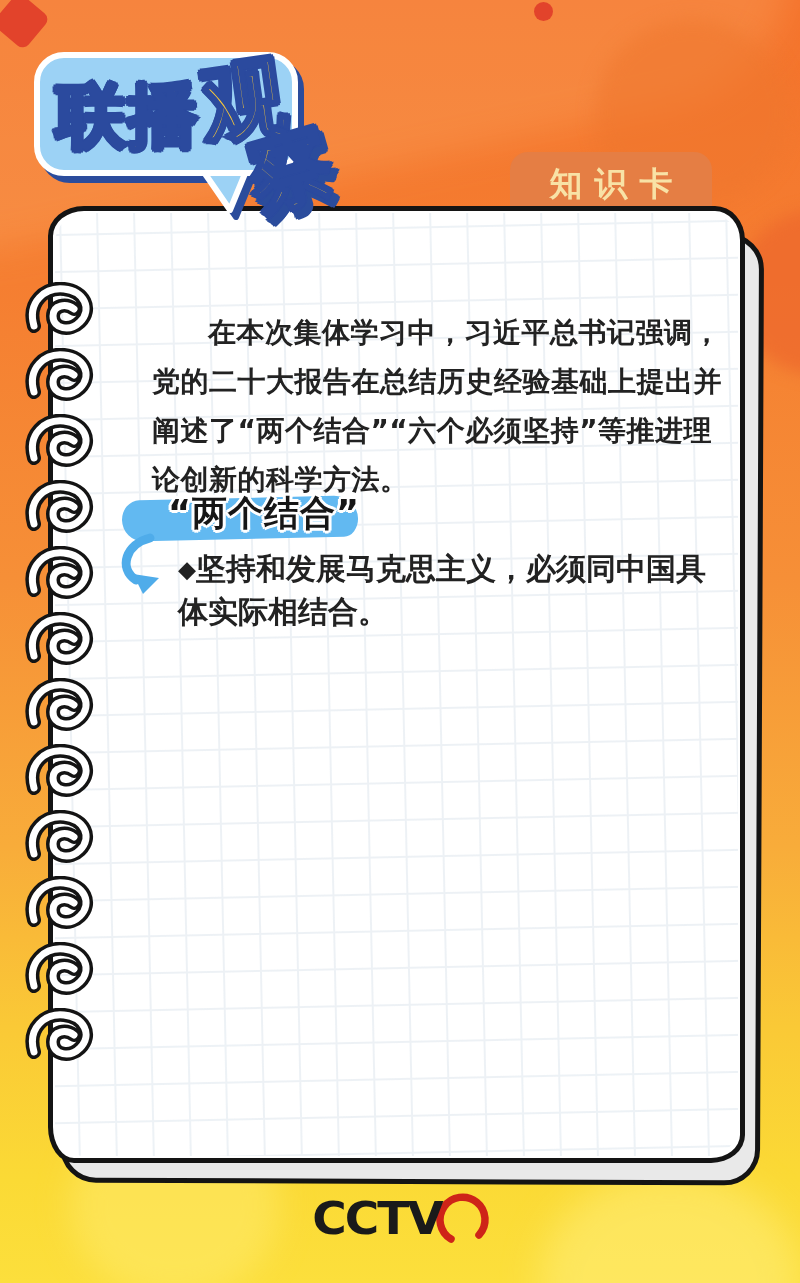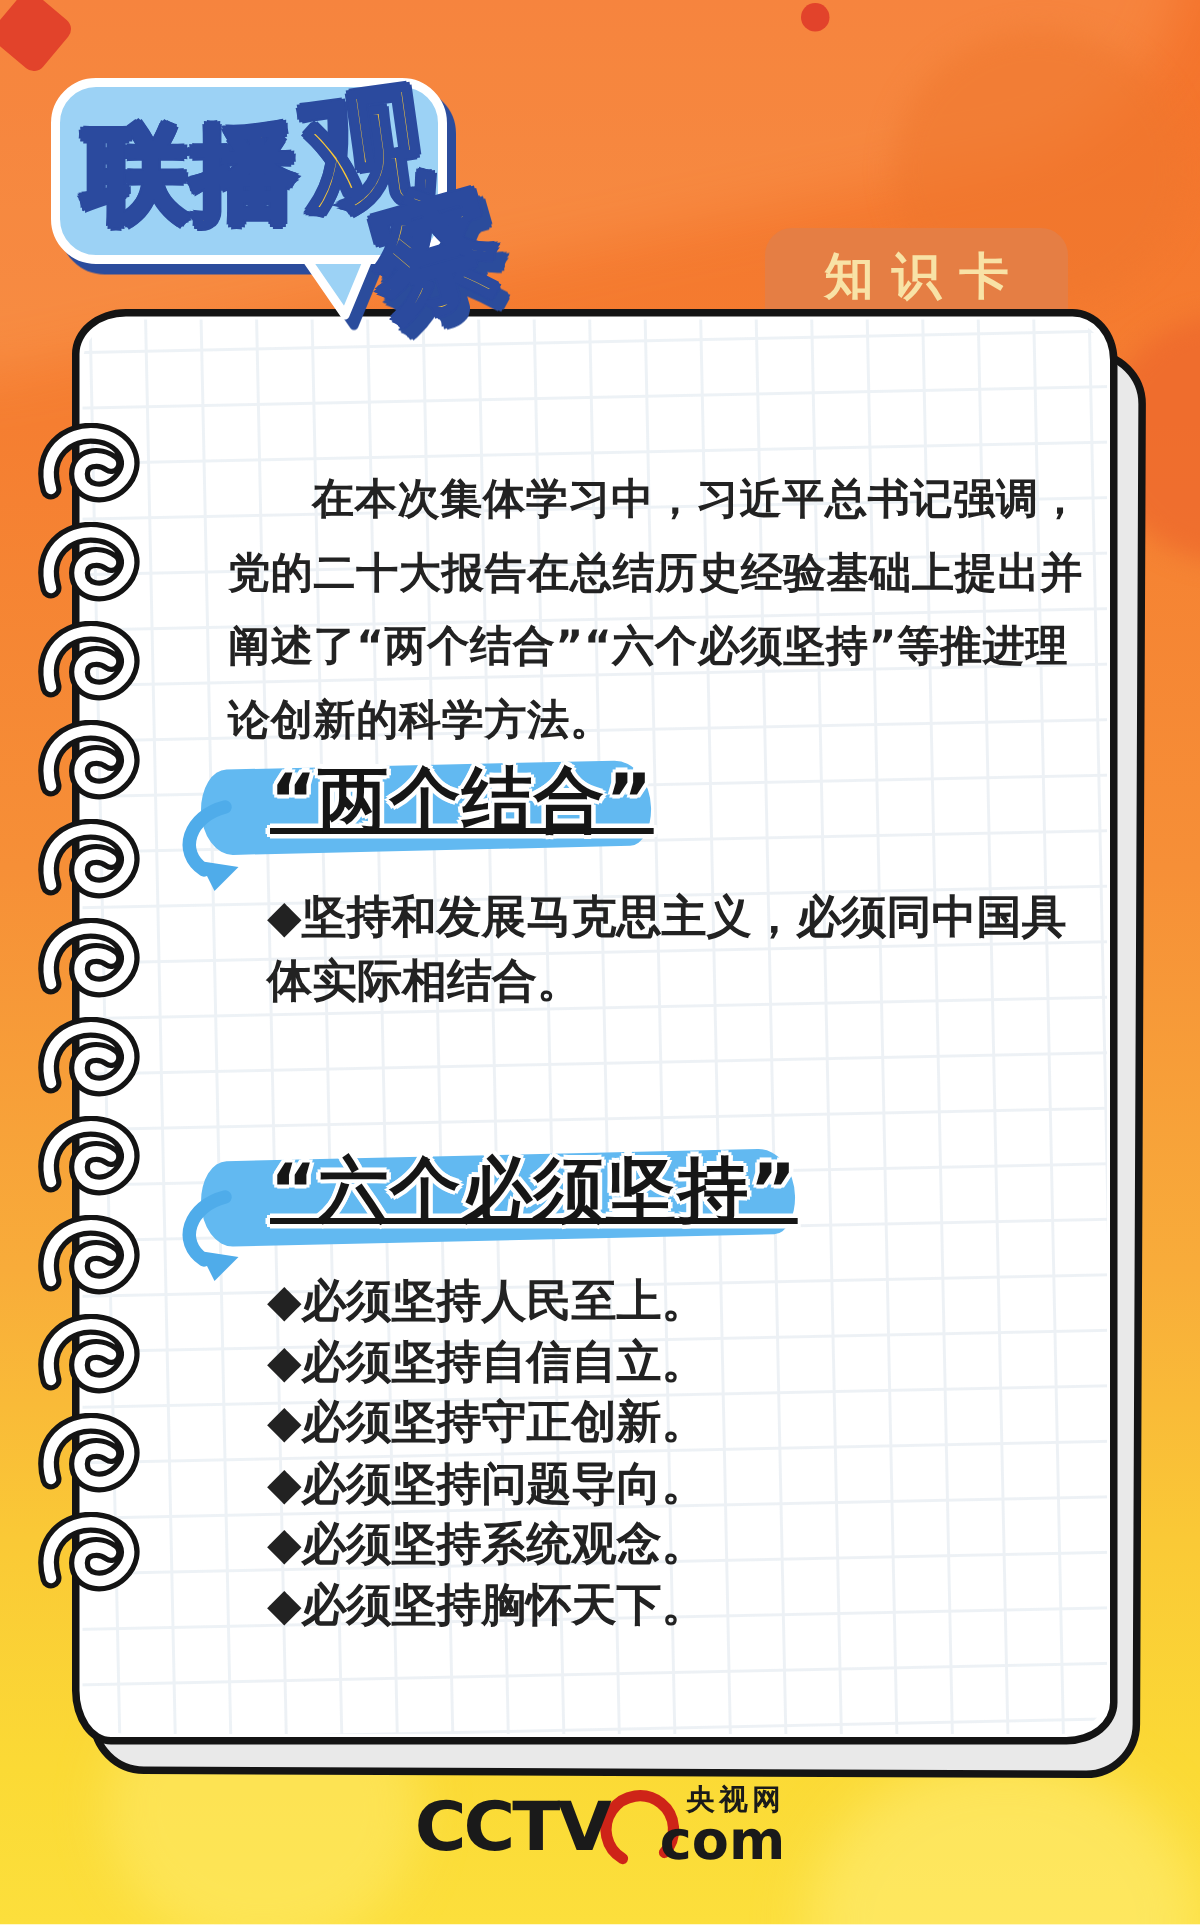--- a/index.html
+++ b/index.html
@@ -50,24 +50,24 @@
                                linear-gradient(90deg,#DFE7EE 2px,transparent 2px);
               background-size:37px 37px;}
 
   
   .ring{position:absolute;left:25px;z-index:5;}
 
   
   .intro{position:absolute;left:140px;top:296px;width:584px;margin:12px;z-index:6;
          font-size:28px;line-height:49px;font-weight:600;color:#222;text-indent:2em;letter-spacing:0.5px;}
   .section{position:absolute;z-index:6;}
-  .sec-title{position:relative;display:inline-block;margin:12px;font-size:47px;font-weight:800;color:#161616;
+  .sec-title{position:relative;display:inline-block;margin:0;font-size:35px;font-weight:800;color:#161616;
              letter-spacing:1px;white-space:nowrap;
              text-shadow:3px 0 0 #fff,-3px 0 0 #fff,0 3px 0 #fff,0 -3px 0 #fff,
-                         2px 2px 0 #fff,-2px -2px 0 #fff,2px -2px 0 #fff,-2px 2px 0 #fff;text-decoration:underline;}
+                         2px 2px 0 #fff,-2px -2px 0 #fff,2px -2px 0 #fff,-2px 2px 0 #fff;}
   .sec-title::before{content:"";position:absolute;left:-46px;right:2px;top:8px;bottom:-2px;z-index:-1;
              background:#62B9F1;transform:rotate(-1.3deg);
              border-radius:22px 30px 18px 26px / 60% 70% 55% 65%;}
   .arrow-icon{position:absolute;}
   .bullets{margin:0;font-weight:600;color:#222;}
   .bullets-wrap{width:536px;font-size:30px;line-height:43px;}
   .bullets-list p{margin:0;font-size:30px;line-height:40.6px;}
 
   
   .footer{position:absolute;left:0;top:1184px;width:800px;display:flex;justify-content:center;z-index:4;text-align:right;}
@@ -187,47 +187,28 @@
     </svg>
 
   <p class="intro">在本次集体学习中，习近平总书记强调，党的二十大报告在总结历史经验基础上提出并阐述了“两个结合”“六个必须坚持”等推进理论创新的科学方法。</p>
 
   <div class="section" style="left:168px;top:490px;">
     <h2 class="sec-title">“两个结合”</h2>
     <svg class="arrow-icon" style="left:-52px;top:42px;" width="58" height="68" viewBox="0 0 58 68">
       <path d="M34 6 C10 12 2 36 20 48" fill="none" stroke="#4FACEA" stroke-width="9" stroke-linecap="round"></path>
       <polygon points="17,42 27,62 43,46" fill="#4FACEA"></polygon>
     </svg>
-    <div class="bullets bullets-wrap" style="margin:13px 0 0 10px;">
+    <div class="bullets bullets-wrap" style="margin:13px 0 0 10px;font-family:Liberation Mono, monospace;">
       <p style="margin:0;">◆坚持和发展马克思主义，必须同中国具体实际相结合。</p>
     </div>
   </div>
 
-  <div class="section" style="left:168px;top:750px;">
-    <h2 class="sec-title">“六个必须坚持”</h2>
-    <svg class="arrow-icon" style="left:-52px;top:42px;" width="58" height="68" viewBox="0 0 58 68">
-      <path d="M34 6 C10 12 2 36 20 48" fill="none" stroke="#4FACEA" stroke-width="9" stroke-linecap="round"></path>
-      <polygon points="17,42 27,62 43,46" fill="#4FACEA"></polygon>
-    </svg>
-    <div class="bullets bullets-list" style="margin:11px 0 0 10px;">
-      <p>◆必须坚持人民至上。</p>
-      <p>◆必须坚持自信自立。</p>
-      <p>◆必须坚持守正创新。</p>
-      <p>◆必须坚持问题导向。</p>
-      <p>◆必须坚持系统观念。</p>
-      <p>◆必须坚持胸怀天下。</p>
-    </div>
-  </div>
 
   <div class="footer">
     <div class="cctv-row">
       <span class="cctv-word">CCTV</span>
       <svg class="swoosh" width="58" height="62" viewBox="0 0 58 62">
         <path d="M17 55 A 22.5 22.5 0 1 1 45 51" fill="none" stroke="#CE2418" stroke-width="7.5" stroke-linecap="round"></path>
       </svg>
-      <div class="cctv-right">
-        <span class="cctv-site">央视网</span>
-        <span class="cctv-com">com</span>
-      </div>
     </div>
   </div>
 
 </div>
 
 </body></html>

